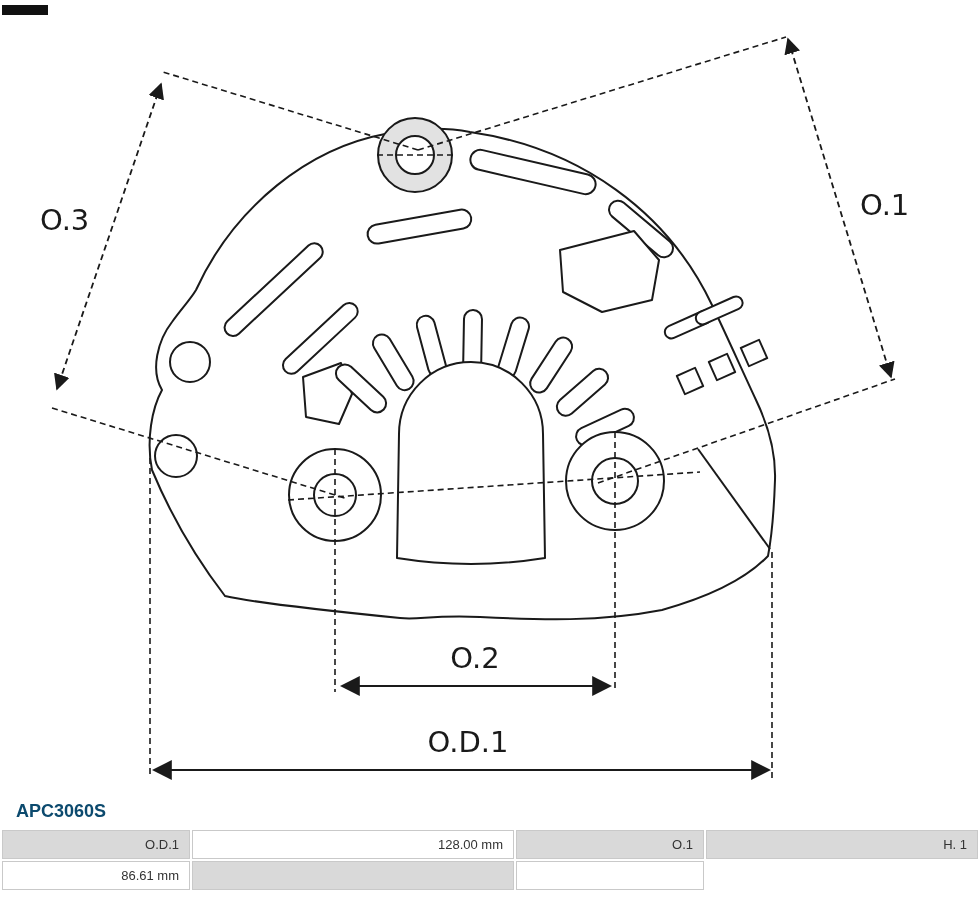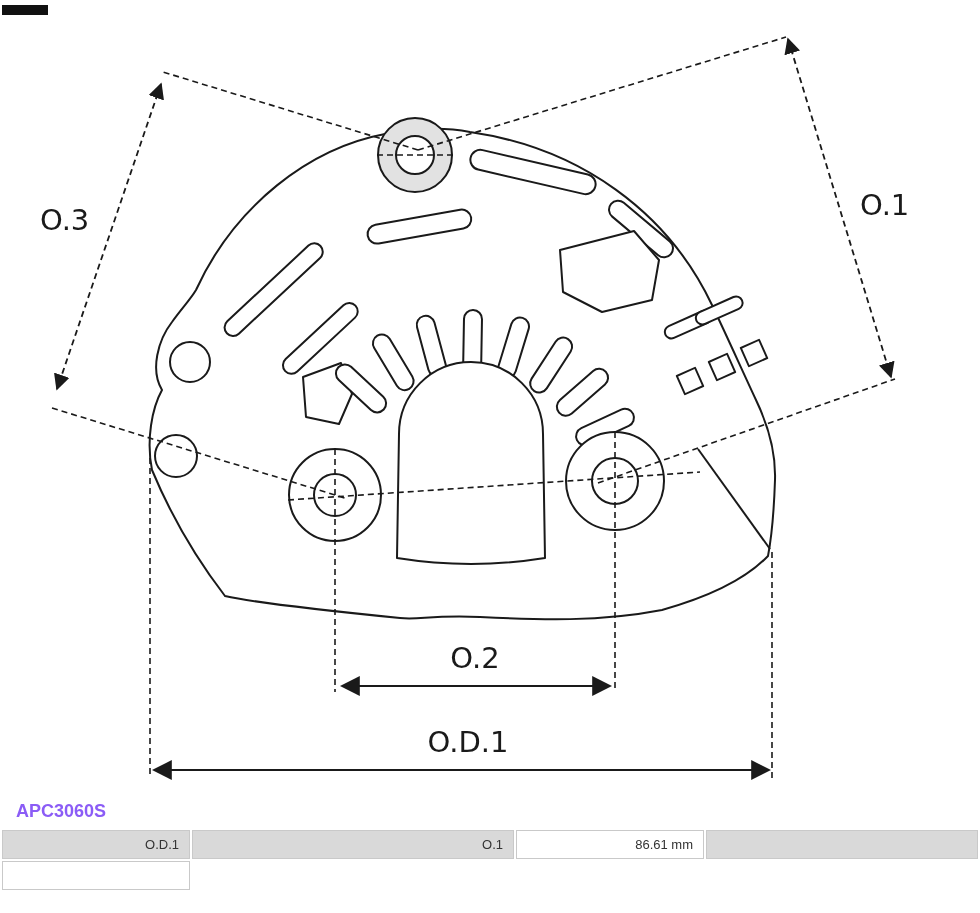--- a/index.html
+++ b/index.html
@@ -8,21 +8,21 @@
   .corner-mark{position:absolute;top:5px;left:2px;width:46px;height:10px;background:#111;}
   svg{display:block;}
   .body-line{fill:#ffffff;stroke:#1a1a1a;stroke-width:2;}
   .slot{fill:#ffffff;stroke:#1a1a1a;stroke-width:2;stroke-linejoin:round;}
   .bolt-outer{fill:#e2e2e2;stroke:#1a1a1a;stroke-width:2;}
   .ln{stroke:#1a1a1a;stroke-width:2;fill:none;}
   .dashed{stroke:#1a1a1a;stroke-width:1.6;fill:none;stroke-dasharray:6 4;}
   .dimline{stroke:#1a1a1a;stroke-width:1.8;fill:none;stroke-dasharray:6 4;}
   .solidarrow{stroke:#1a1a1a;stroke-width:2.2;fill:none;}
   .dimtext{font-family:"DejaVu Sans","Liberation Sans",sans-serif;font-size:29px;fill:#1a1a1a;}
-  .part-number{margin:6px 0 8px 16px;font-size:18px;font-weight:bold;color:#8b5cf6;cursor:pointer;}
+  .part-number{margin:6px 0 8px 16px;font-size:18px;font-weight:bold;color:#0c4a6e;cursor:pointer;}
   .spec-table{margin:0 2px;display:grid;grid-template-columns:188px 322px 188px 1fr;gap:2px;background:#fff;}
   .cell{height:27px;line-height:27px;font-size:13px;color:#333;text-align:right;
         padding-right:10px;border:1px solid #c9c9c9;}
   .cell.label{background:#d9d9d9;}
   .cell.value{background:#ffffff;}
 </style>
 </head>
 <body>
 
 <div class="page">
@@ -131,19 +131,21 @@
     <g>
       <line class="solidarrow" x1="154" y1="770" x2="769" y2="770" marker-start="url(#arrow)" marker-end="url(#arrow)"></line>
       <text class="dimtext" x="468" y="752" text-anchor="middle">O.D.1</text>
     </g>
   </svg>
 
   <div class="part-number">APC3060S</div>
 
   <div class="spec-table">
     <div class="cell label">O.D.1</div>
+    <div class="cell value">128.00 mm</div>
     <div class="cell label">O.1</div>
+    <div class="cell label">H. 1</div>
     <div class="cell value">86.61 mm</div>
     <div class="cell label"></div>
     <div class="cell value"></div>
   </div>
 
 </div>
 
 </body></html>

